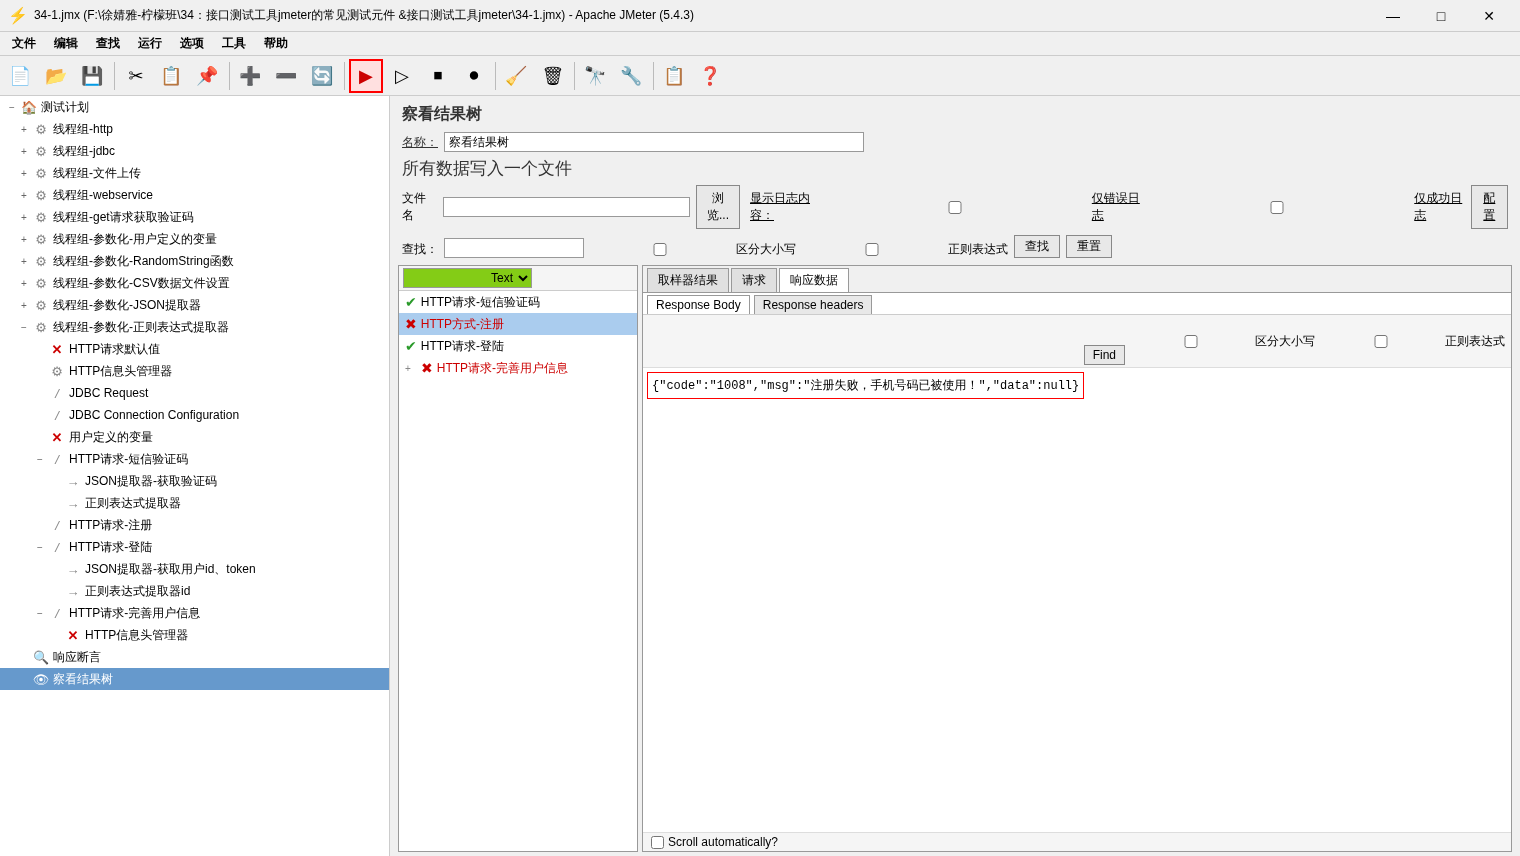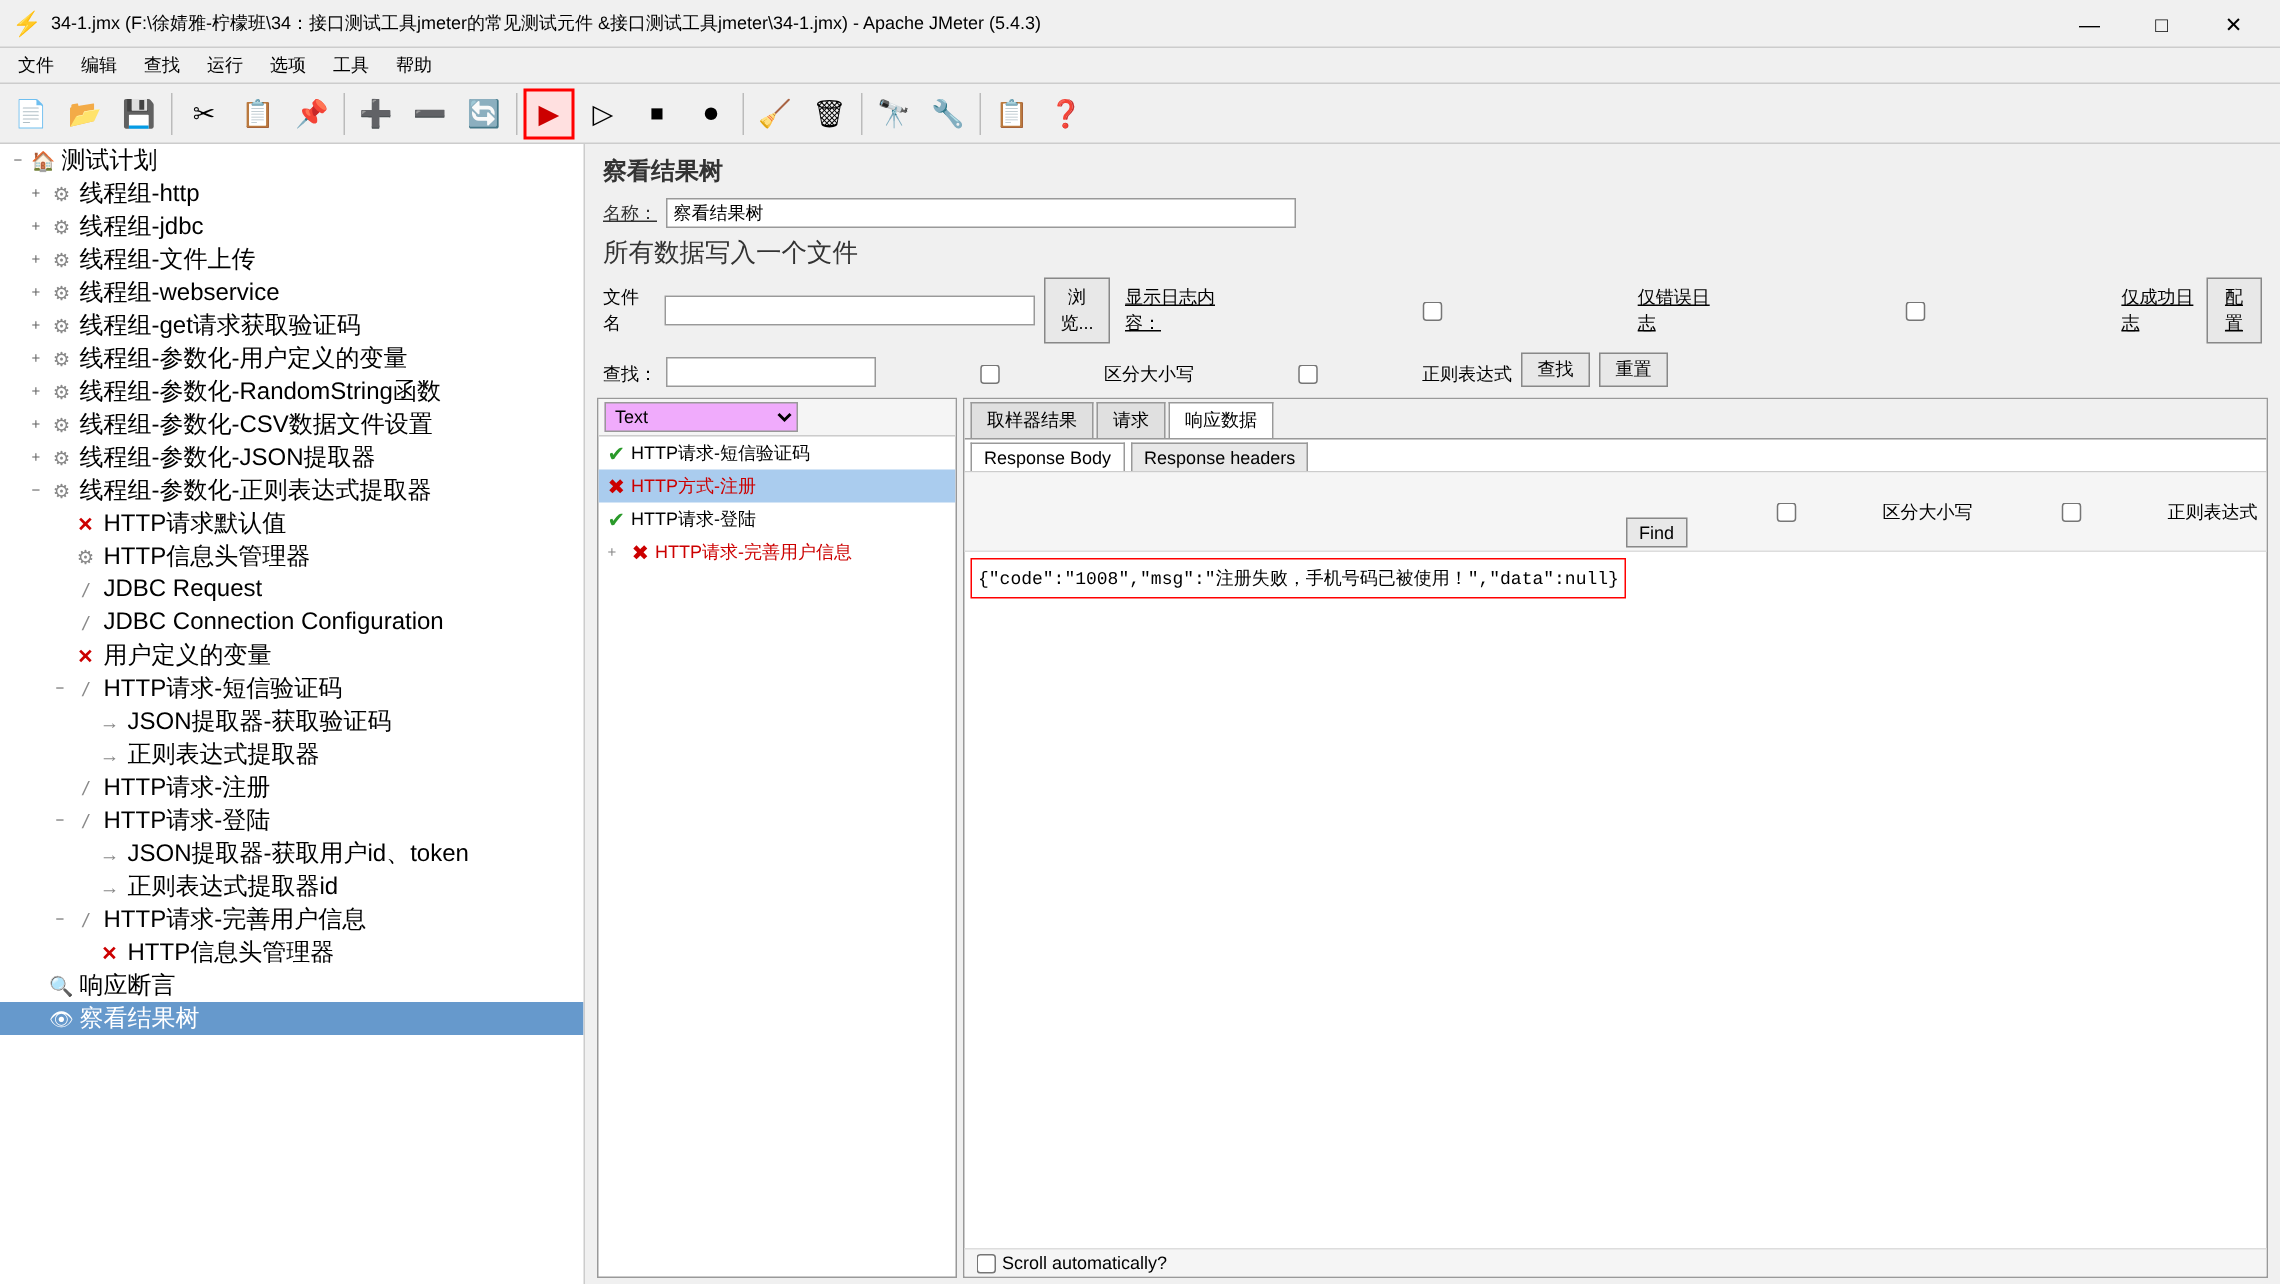--- a/index.html
+++ b/index.html
@@ -22,20 +22,21 @@
 
     
     #menu-bar {
       background: #f0f0f0;
       height: 24px;
       display: flex;
       align-items: center;
       padding: 0 4px;
       border-bottom: 1px solid #ccc;
       gap: 2px;
+      font-weight: bold;
     }
     .menu-item {
       padding: 2px 8px;
       cursor: pointer;
       font-size: 12px;
       height: 22px;
       display: flex;
       align-items: center;
     }
 
@@ -84,21 +85,21 @@
       align-items: center;
       padding: 2px 4px;
       cursor: pointer;
       white-space: nowrap;
       height: 22px;
       font-size: 12px;
     }
     .tree-item.selected { background: #6699cc; color: white; }
     .tree-item .expand-icon { width: 16px; text-align: center; font-size: 10px; color: #666; flex-shrink: 0; }
     .tree-item .node-icon { width: 18px; height: 18px; margin-right: 3px; display: flex; align-items: center; justify-content: center; flex-shrink: 0; font-size: 13px; }
-    .tree-item .label { font-size: 16px; }
+    .tree-item .label { font-size: 12px; }
 
     
     #right-panel {
       flex: 1;
       display: flex;
       flex-direction: column;
       background: #f0f0f0;
       overflow: hidden;
     }
 
@@ -183,22 +184,23 @@
     .dropdown-row {
       display: flex;
       align-items: center;
       padding: 2px 4px;
       border-bottom: 1px solid #ccc;
       background: #f5f5f5;
     }
     .dropdown-row select {
       border: 1px solid #999;
       font-size: 12px;
-      background: #f0abfc;
+      background: #84cc16;
       padding: 1px 2px;
+      text-align: right;
     }
 
     .result-item {
       display: flex;
       align-items: center;
       padding: 2px 6px;
       height: 22px;
       cursor: pointer;
       font-size: 12px;
       gap: 4px;

